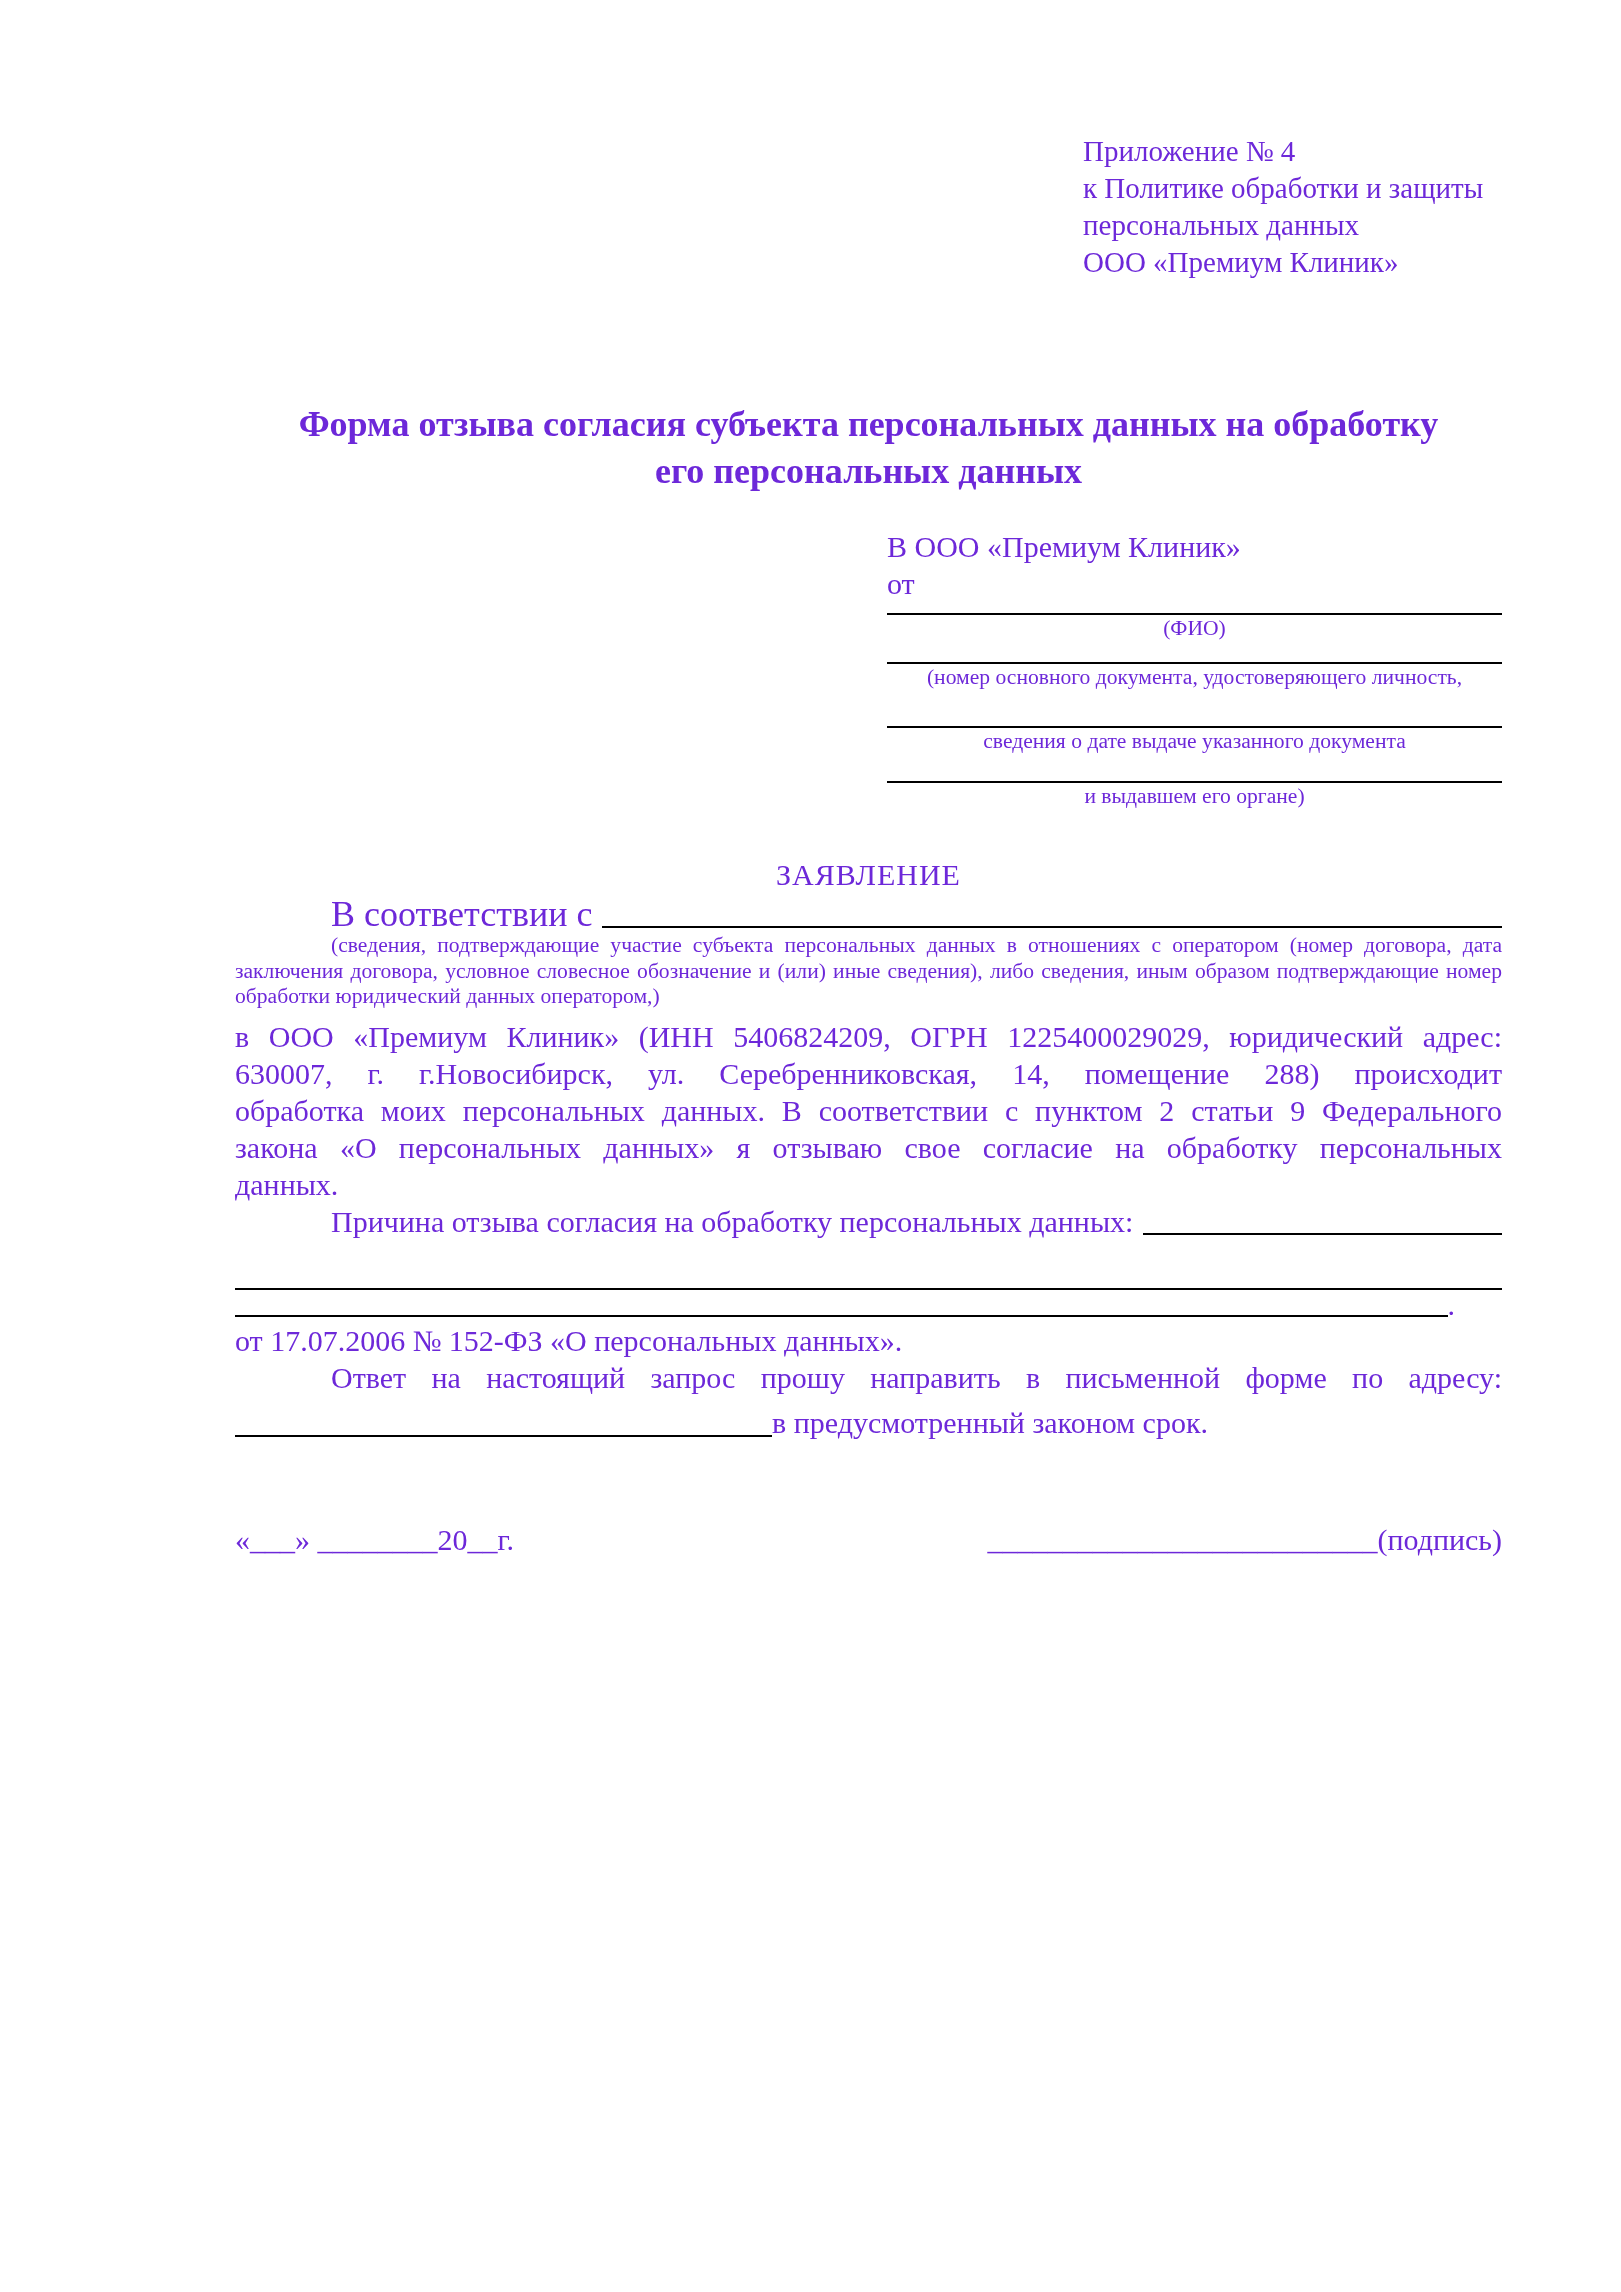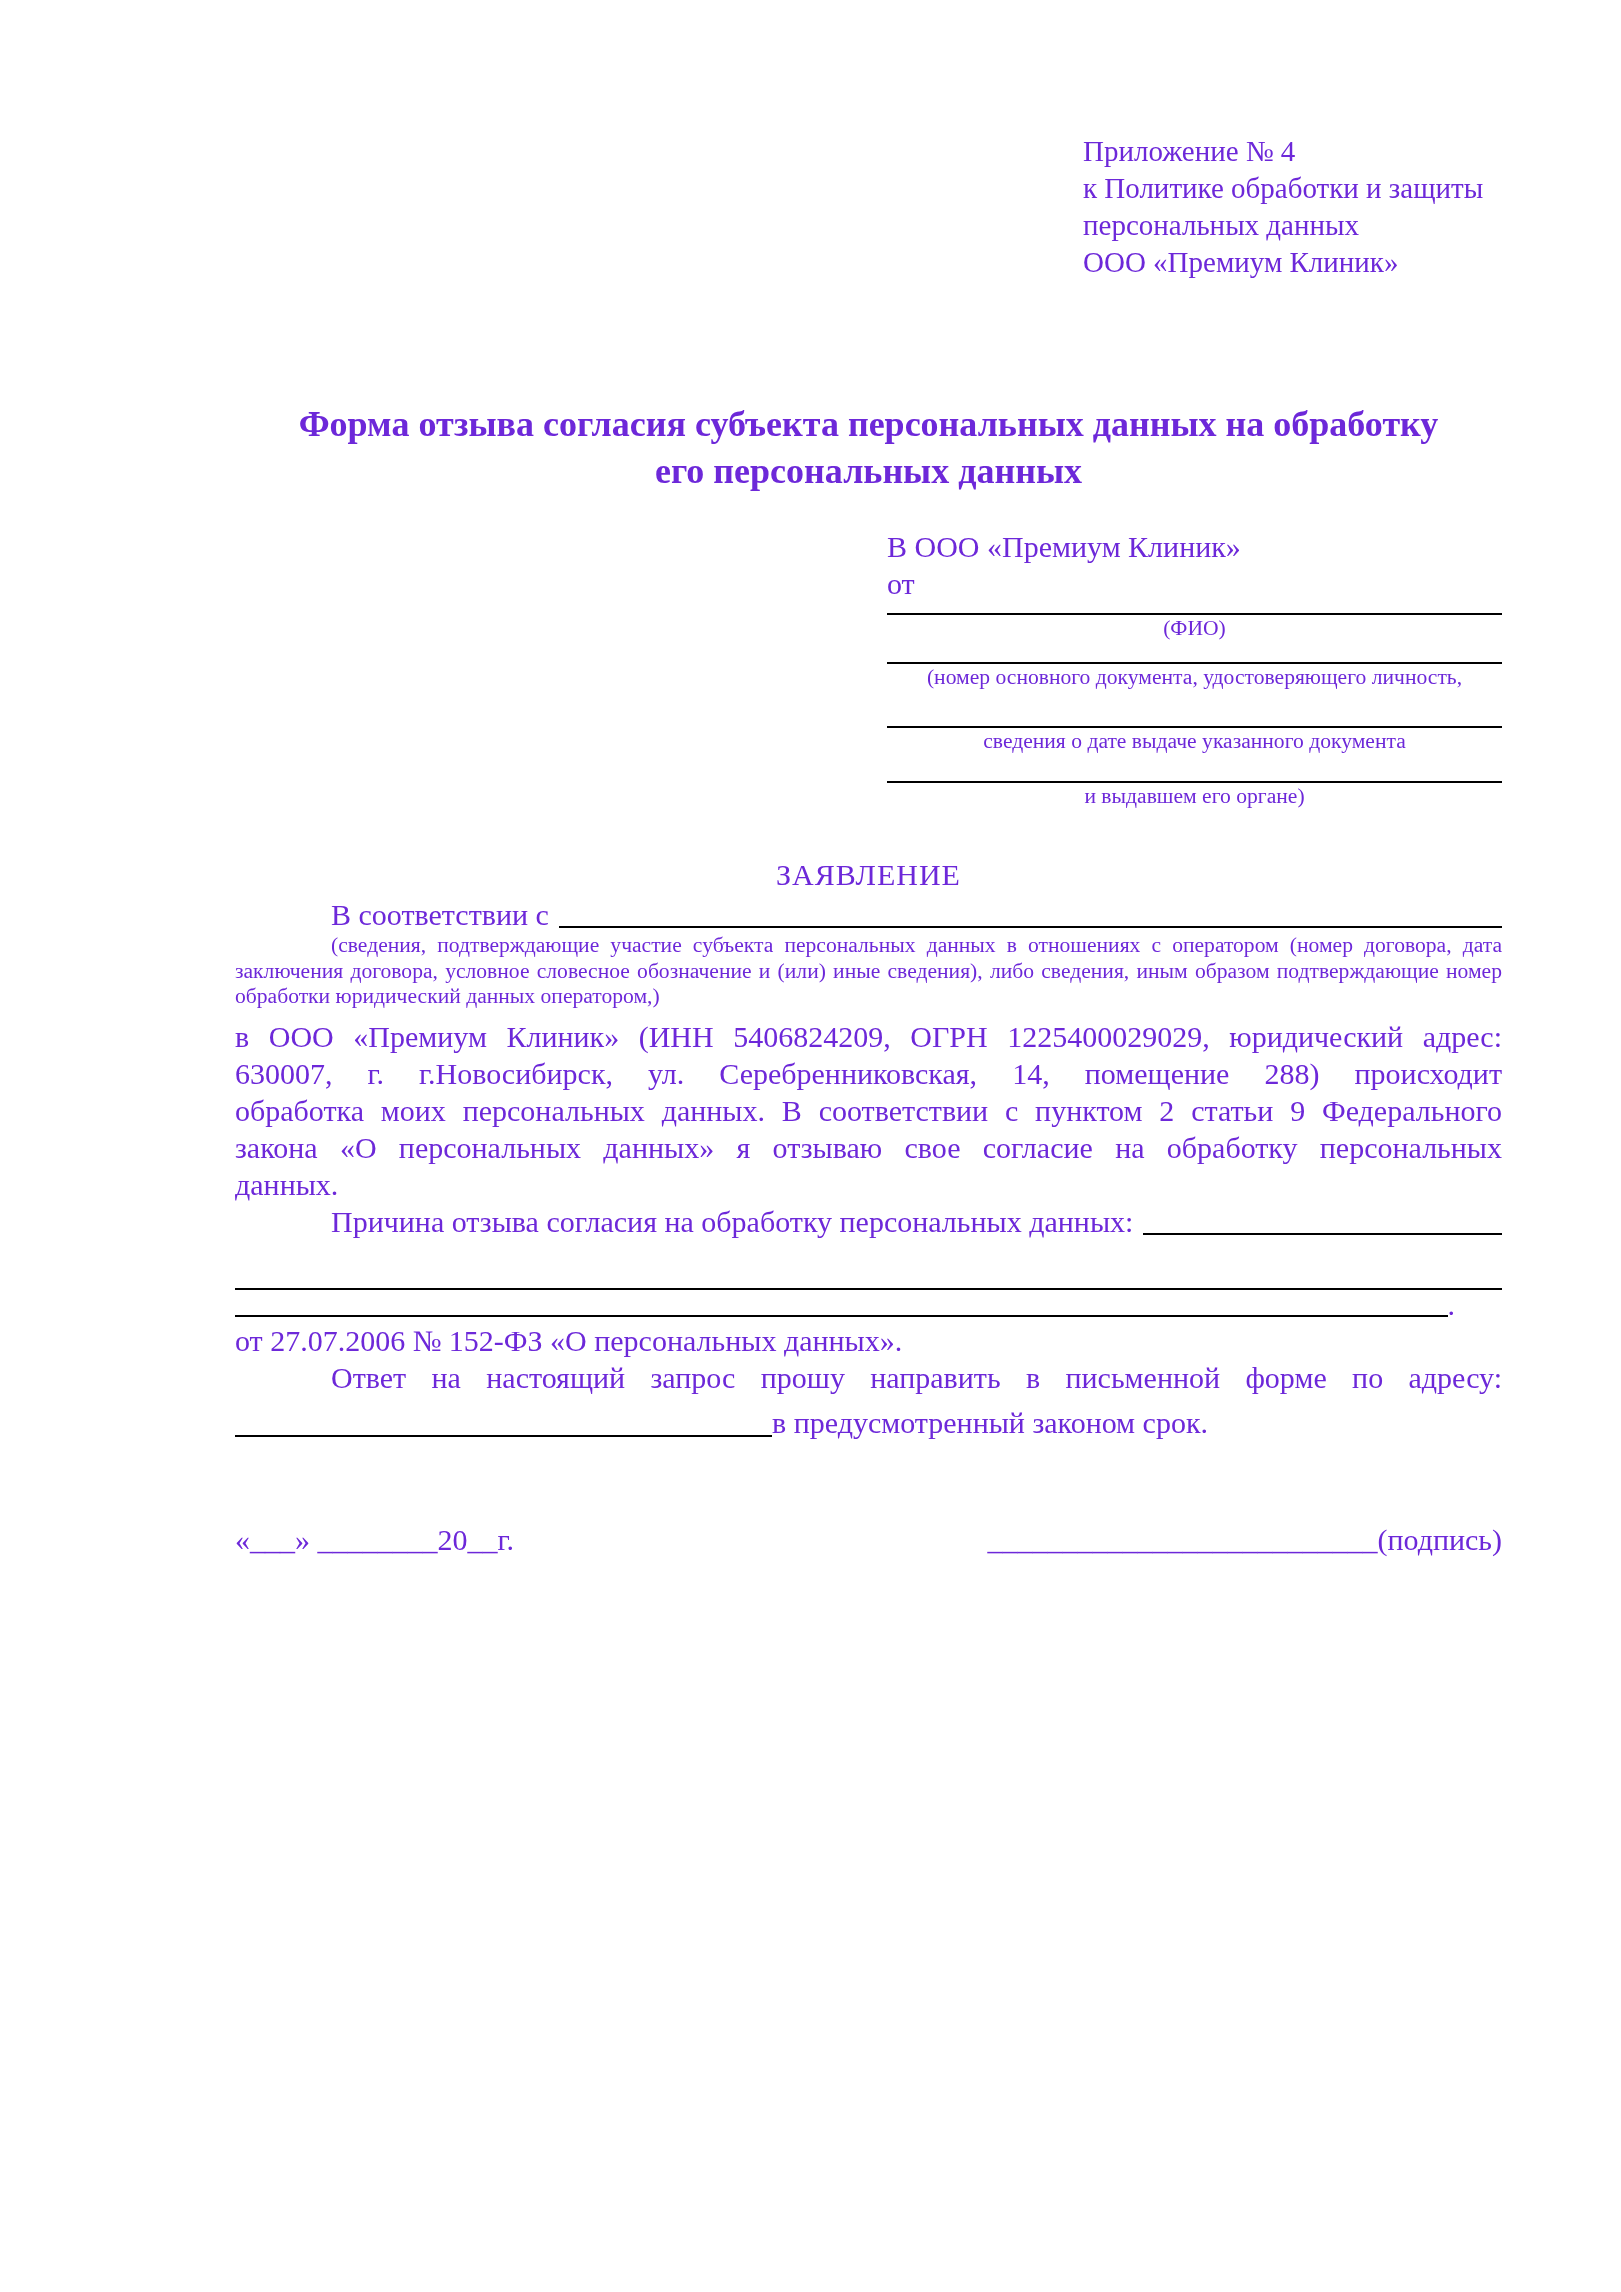--- a/index.html
+++ b/index.html
@@ -18,21 +18,21 @@
   
   .addressee { margin-top:33px; margin-left:652px; font-size:30px; line-height:37px; }
   .u-line { border-bottom:2.9px solid #000; }
   .blank-a { height:12.7px; }
   .blank-b { height:21.6px; }
   .blank-c { height:37px; }
   .blank-d { height:27.4px; }
   .caption { font-size:21.6px; line-height:27.4px; text-align:center; }
   
   .zayavlenie { margin-top:45px; text-align:center; font-size:30px; line-height:39px; letter-spacing:1px; }
-  .intro-row { margin-top:2px; display:flex; font-size:30px; line-height:37px; }
+  .intro-row { margin-top:2px; display:flex; font-size:36px; line-height:37px; }
   .intro-text { padding-left:96px; white-space:nowrap; }
   .fill-line { flex:1 1 auto; border-bottom:2.9px solid #000; margin-bottom:4.9px; margin-left:9.8px; }
   .smallprint { font-size:21.6px; line-height:25.5px; }
   .jline { text-align:justify; text-align-last:justify; }
   .jline-end { text-align:left; }
   .indent { padding-left:96px; }
   .sp-first { padding-left:96px; }
   .bodypara { font-size:30px; line-height:37px; margin-top:7.8px; }
   .reason-row { display:flex; font-size:30px; line-height:37px; }
   .reason-text { padding-left:96px; white-space:nowrap; }
@@ -105,21 +105,21 @@
 
   <div class="blankrow1"></div>
 
   <div class="blankrow2">
     <span class="fill2"></span>
     <span>.</span>
     <span class="tail-spacer"></span>
   </div>
 
   <div class="confirmpara">
-    <div class="jline-end">от 27.07.2006 № 152-ФЗ «О персональных данных».</div>
+    <div class="jline-end">от 17.07.2006 № 152-ФЗ «О персональных данных».</div>
   </div>
 
   <div class="replypara">
     <div class="jline indent">Ответ на настоящий запрос прошу направить в письменной форме по адресу:</div>
   </div>
 
   <div class="address-row">
     <span class="address-blank"></span>
     <span class="address-tail">в предусмотренный законом срок.</span>
   </div>

